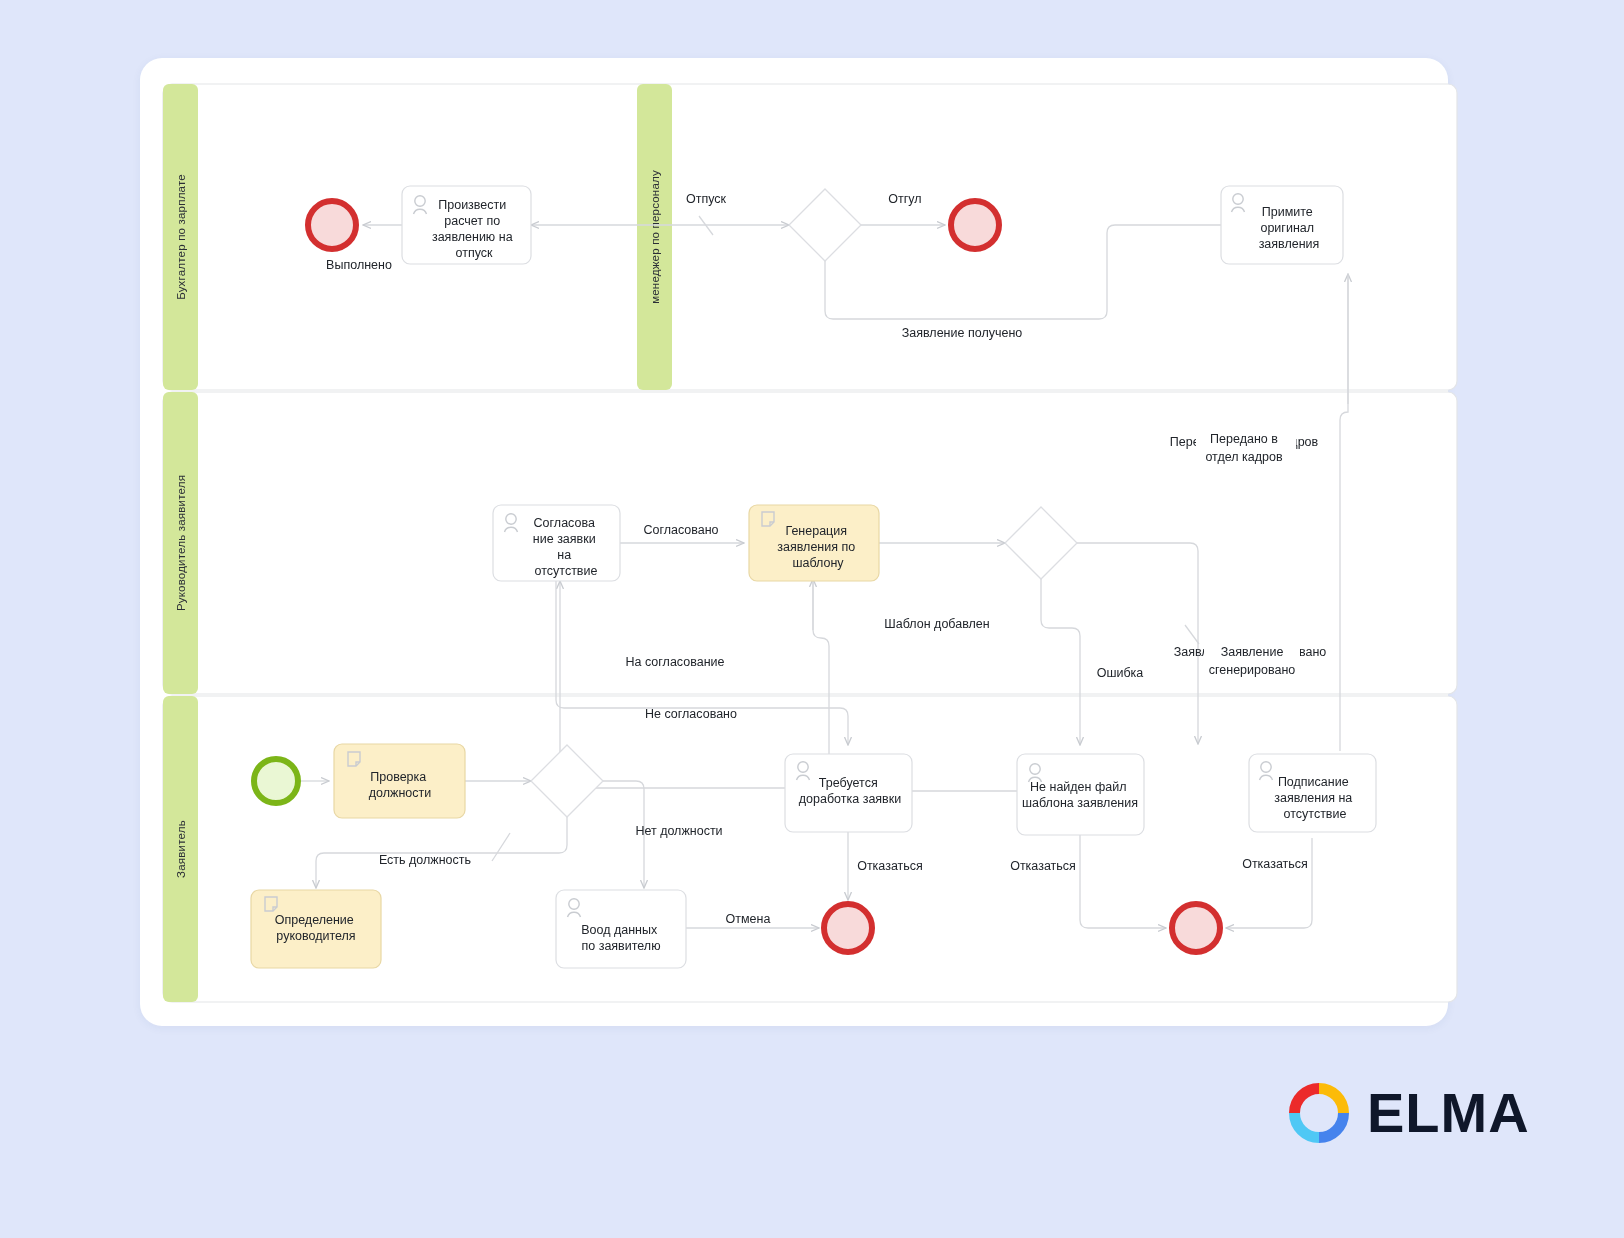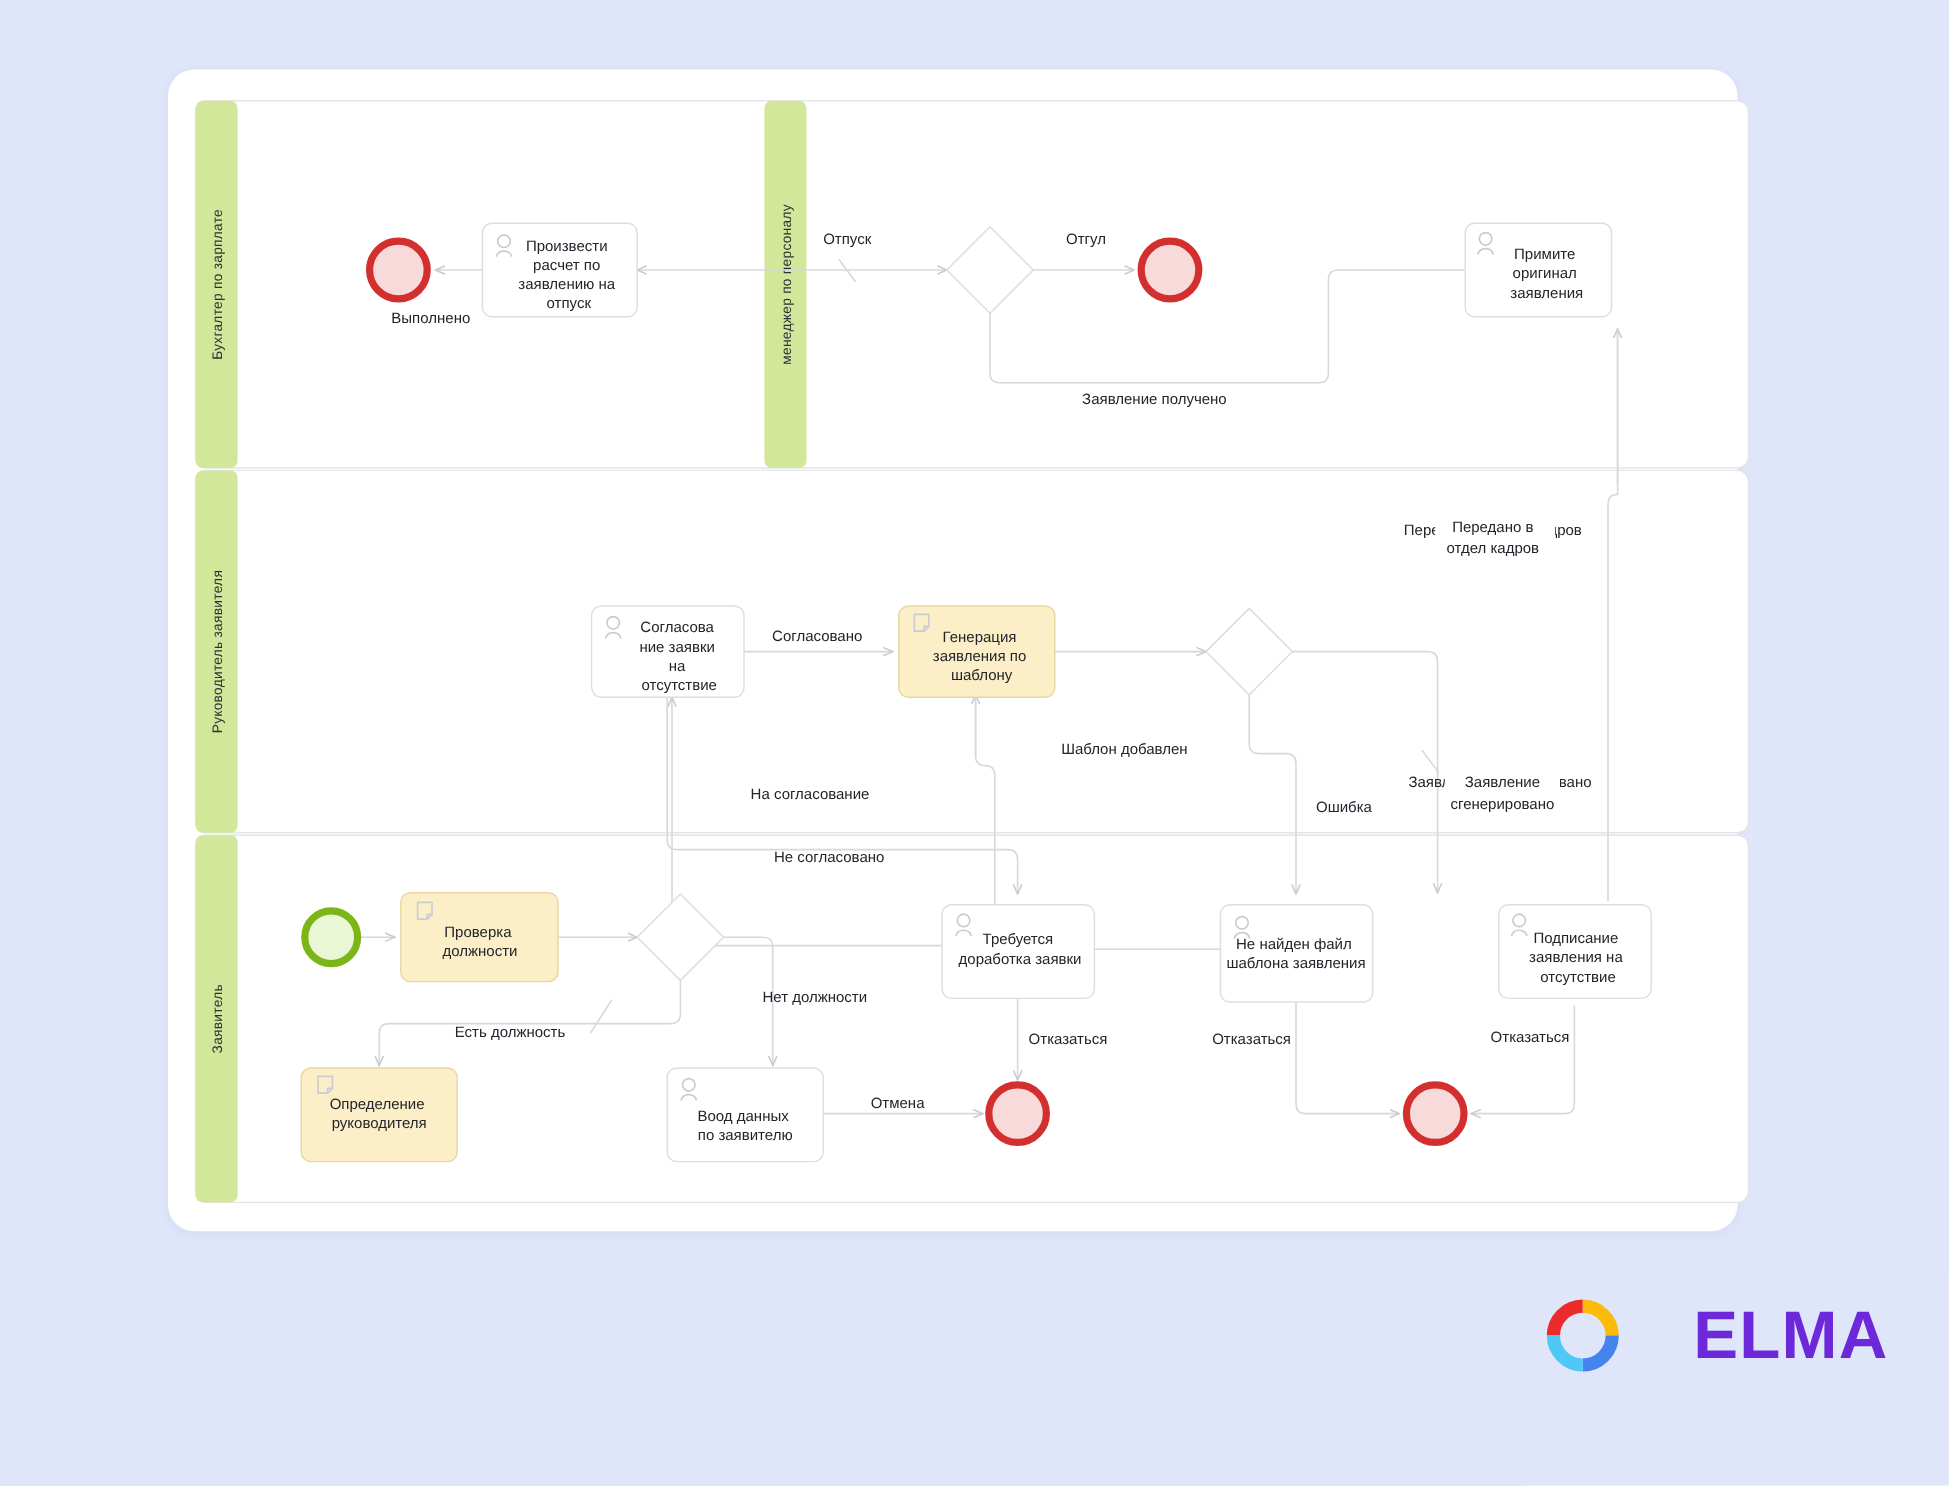--- a/index.html
+++ b/index.html
@@ -32,23 +32,22 @@
   .task{fill:#ffffff;stroke:#dcdee2;stroke-width:1.2;}
   .task-script{fill:#fcefc8;stroke:#e8d7a4;stroke-width:1.2;}
   .gw{fill:#ffffff;stroke:#dcdee2;stroke-width:1.3;}
   .icon-stroke{fill:none;stroke:#c9ccd1;stroke-width:1.4;}
   #elma-logo{
     position:absolute;left:1288px;top:1082px;
     display:flex;align-items:center;gap:17px;
   }
   #elma-word{
     font-family:"Liberation Sans","DejaVu Sans",sans-serif;
-    font-size:56px;font-weight:bold;color:#6d28d9;letter-spacing:1px;
+    font-size:56px;font-weight:bold;color:#0f172a;letter-spacing:1px;
     line-height:1;
-    margin-left:44px;
   }
 </style>
 </head>
 <body>
 
 <div id="canvas-card"></div>
 
 <svg id="diagram-svg" viewBox="0 0 1624 1238">
 
   <g>

